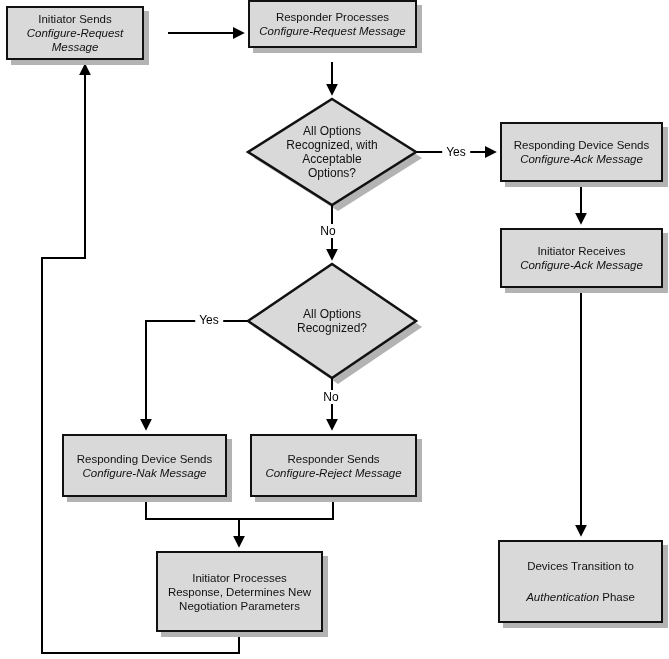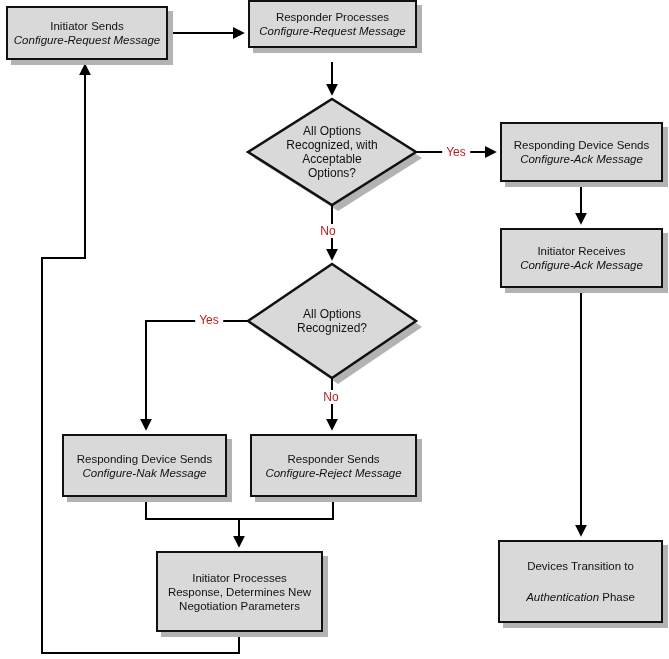--- a/index.html
+++ b/index.html
@@ -48,21 +48,21 @@
     transform: translate(-50%, -50%);
     width: 130px;
   }
   .edge-label {
     position: absolute;
     transform: translate(-50%, -50%);
     background: #ffffff;
     padding: 0 4px;
     font-size: 12px;
     line-height: 14px;
-    color: #b91c1c;
+    color: #000000;
   }
 </style>
 </head>
 <body>
 
 <div id="canvas">
 
   <svg id="edges" viewBox="0 0 669 659" xmlns="http://www.w3.org/2000/svg">
     <defs>
       <marker id="arrow" viewBox="0 0 10 10" refX="1" refY="5" markerWidth="6" markerHeight="6" orient="auto-start-reverse">
@@ -86,21 +86,21 @@
     <path d="M332,205 V250" fill="none" stroke="#000" stroke-width="2" marker-end="url(#arrow)"></path>
     <path d="M581,182 V214" fill="none" stroke="#000" stroke-width="2" marker-end="url(#arrow)"></path>
     <path d="M581,288 V526" fill="none" stroke="#000" stroke-width="2" marker-end="url(#arrow)"></path>
     <path d="M248,321 H146 V420" fill="none" stroke="#000" stroke-width="2" marker-end="url(#arrow)"></path>
     <path d="M332,378 V420" fill="none" stroke="#000" stroke-width="2" marker-end="url(#arrow)"></path>
     <path d="M146,497 V519 H333 V497" fill="none" stroke="#000" stroke-width="2"></path>
     <path d="M239,519 V537" fill="none" stroke="#000" stroke-width="2" marker-end="url(#arrow)"></path>
     <path d="M239,632 V653 H42 V258 H85 V74" fill="none" stroke="#000" stroke-width="2" marker-end="url(#arrow)"></path>
   </svg>
 
-  <div class="node" style="left:6px; top:6px; width:162px; height:54px;">
+  <div class="node" style="left:6px; top:6px; width:138px; height:54px;">
     <span>Initiator Sends</span>
     <span class="it">Configure-Request Message</span>
   </div>
 
   <div class="node" style="left:248px; top:0; width:169px; height:48px;">
     <span>Responder Processes</span>
     <span class="it">Configure-Request Message</span>
   </div>
 
   <div class="node" style="left:500px; top:122px; width:163px; height:60px;">

